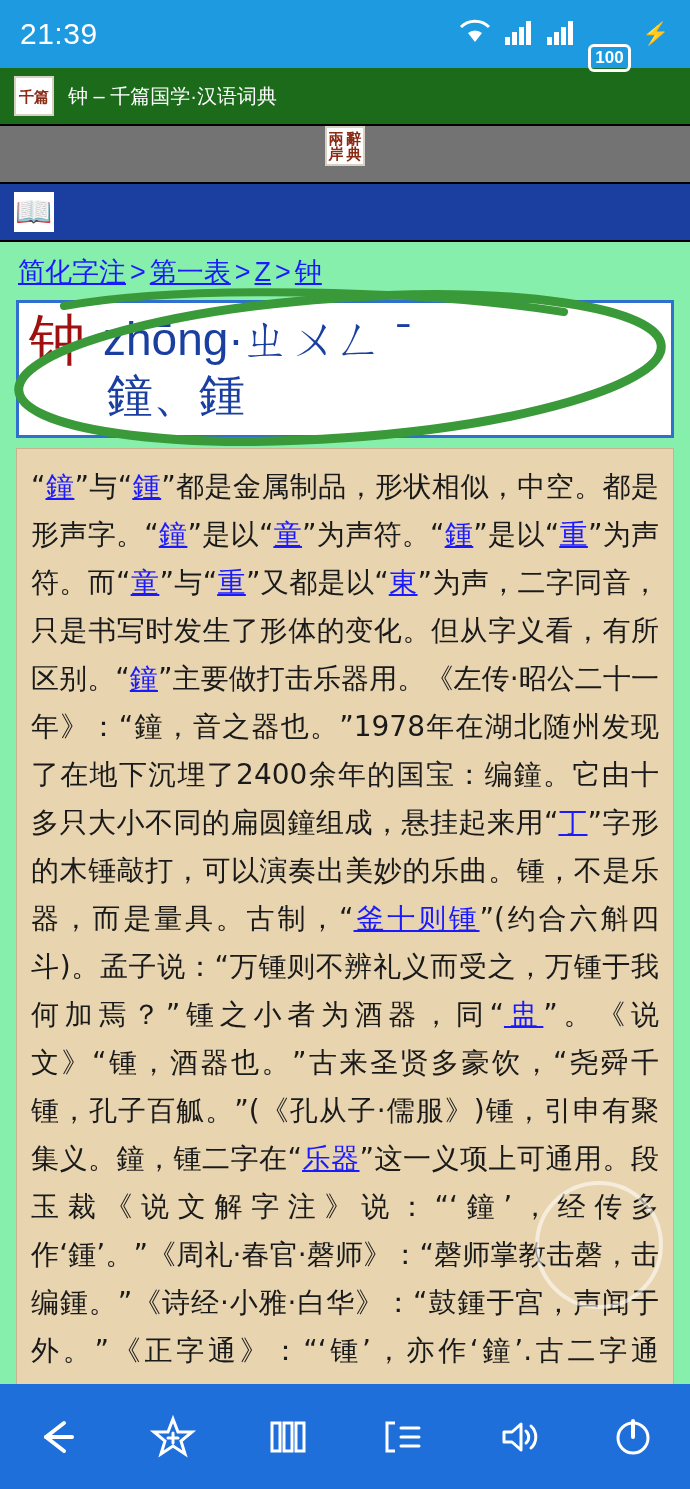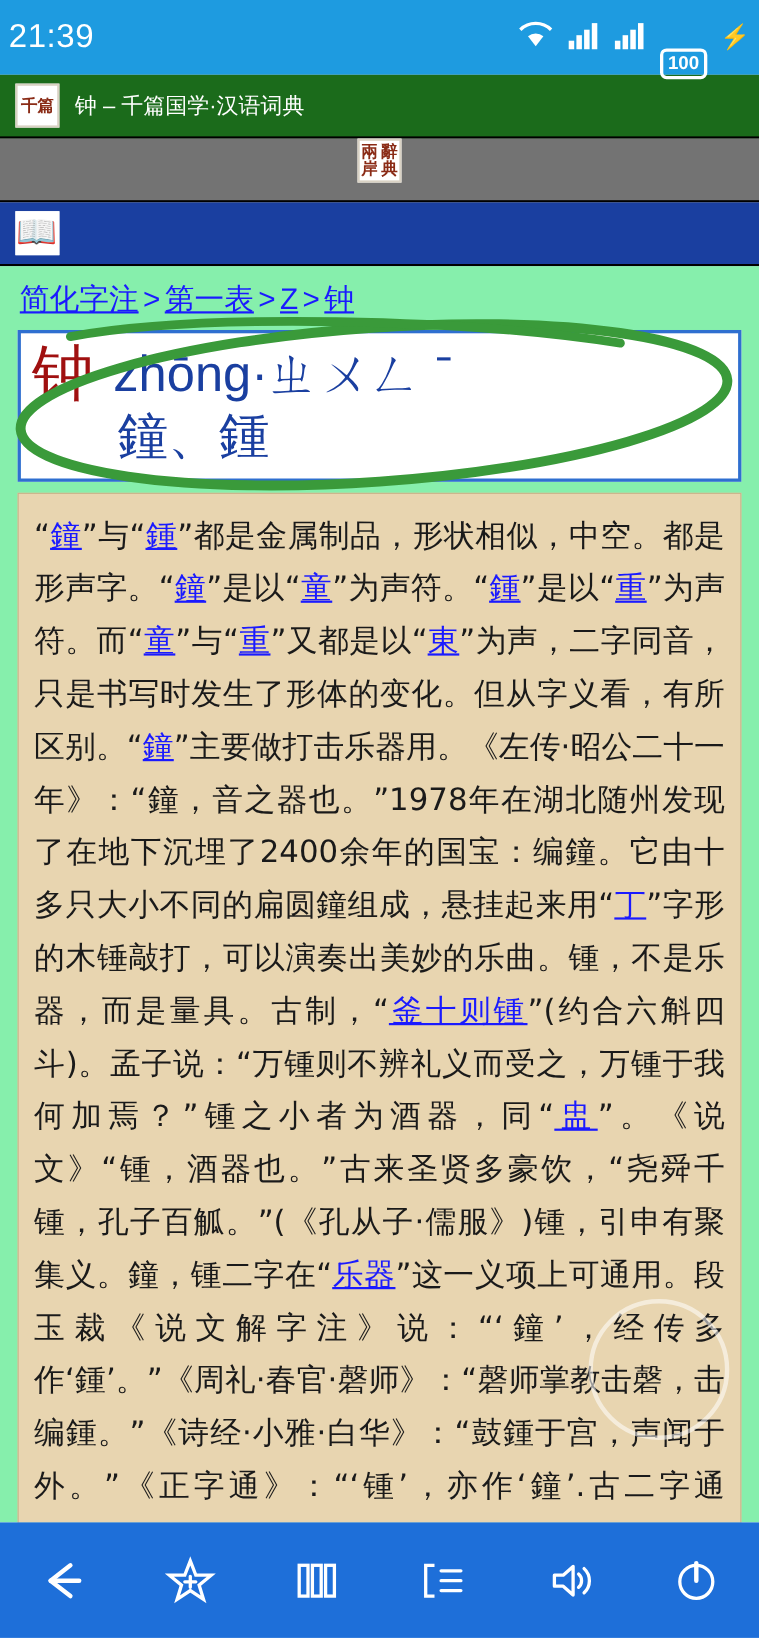--- a/index.html
+++ b/index.html
@@ -16,21 +16,21 @@
   }
 
   
   .status-bar {
     height: 68px;
     background: #1e9be0;
     color: #ffffff;
     display: flex;
     align-items: center;
     justify-content: space-between;
-    padding: 0 8px;
+    padding: 0 20px;
     box-sizing: border-box;
   }
   .status-time {
     font-size: 30px;
     letter-spacing: 0.5px;
   }
   .status-icons {
     display: flex;
     align-items: center;
     gap: 12px;
@@ -144,20 +144,21 @@
     color: #1a3fa0;
     line-height: 60px;
     white-space: nowrap;
   }
   .variants {
     font-size: 46px;
     color: #1a3fa0;
     line-height: 58px;
     padding-left: 78px;
     margin-top: -4px;
+    font-family: Liberation Serif, serif;
   }
 
   .article {
     margin: 10px 16px 0 16px;
     background: #e8d5b0;
     border: 1px solid #c8b38a;
     padding: 14px 14px 10px 14px;
     box-sizing: border-box;
     font-size: 28px;
     line-height: 48px;

